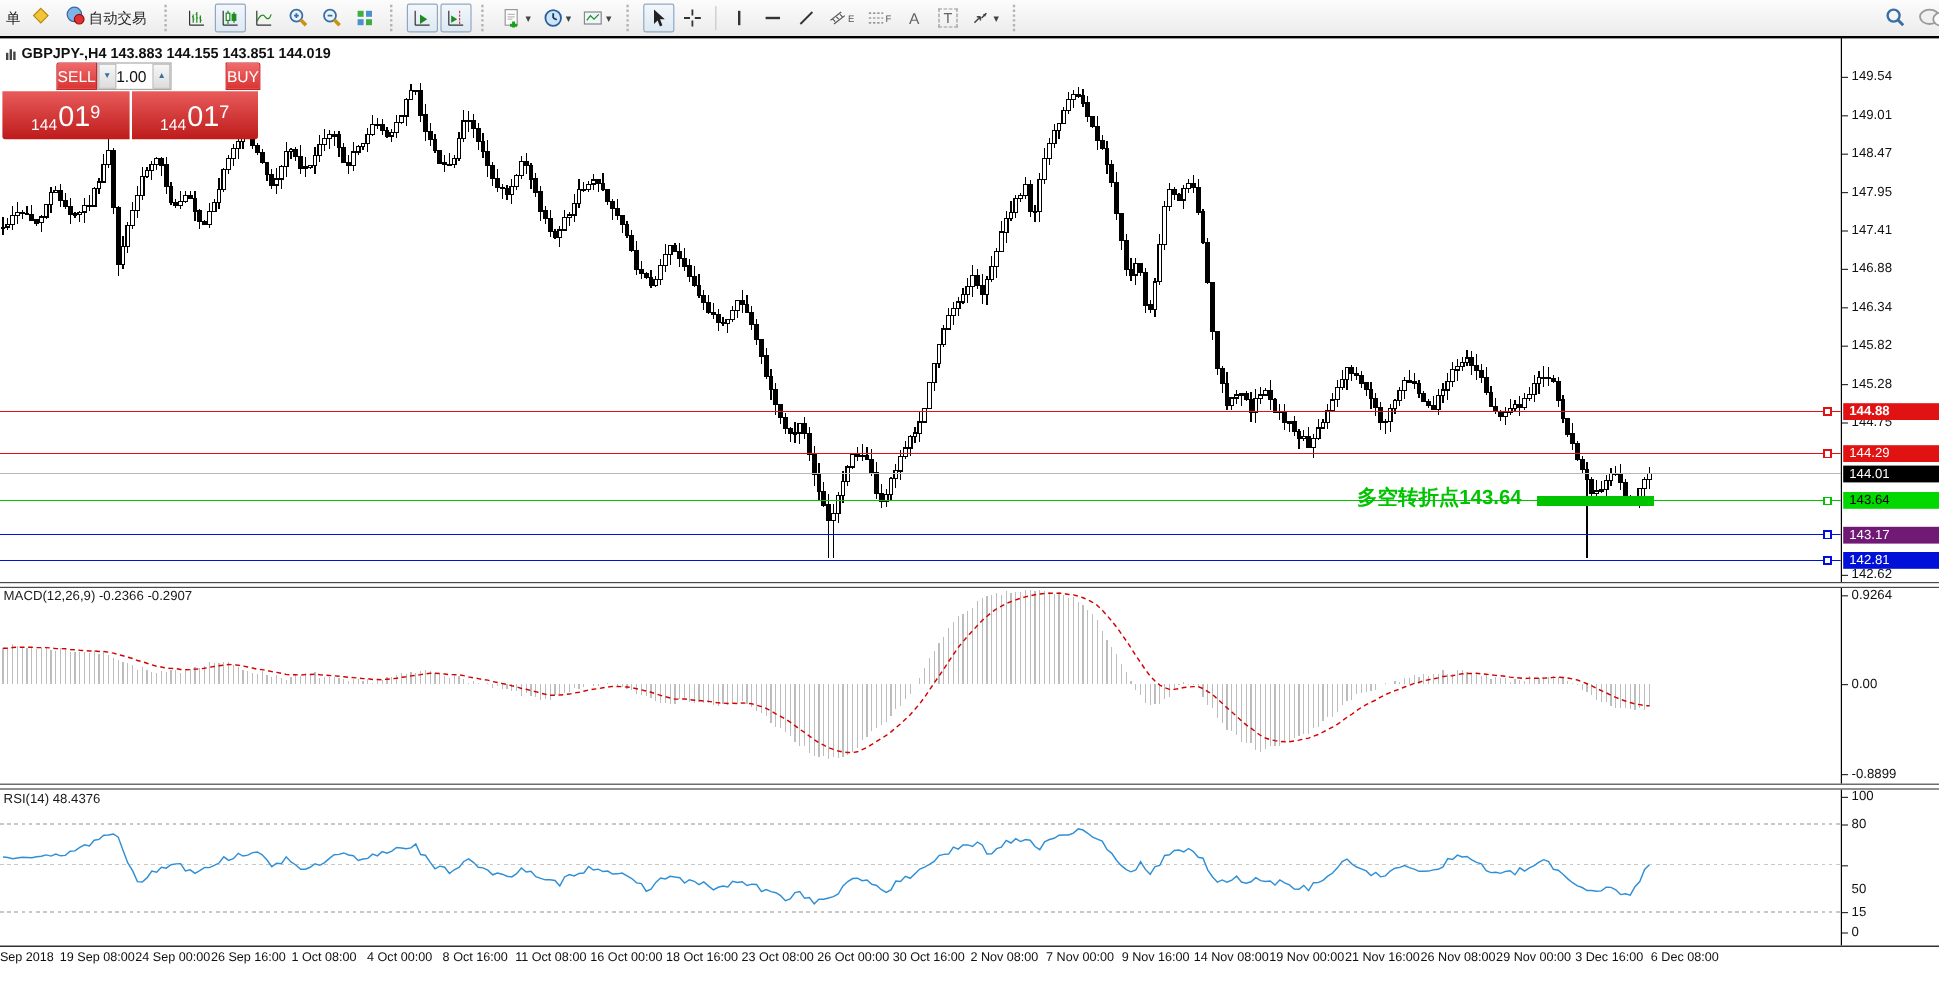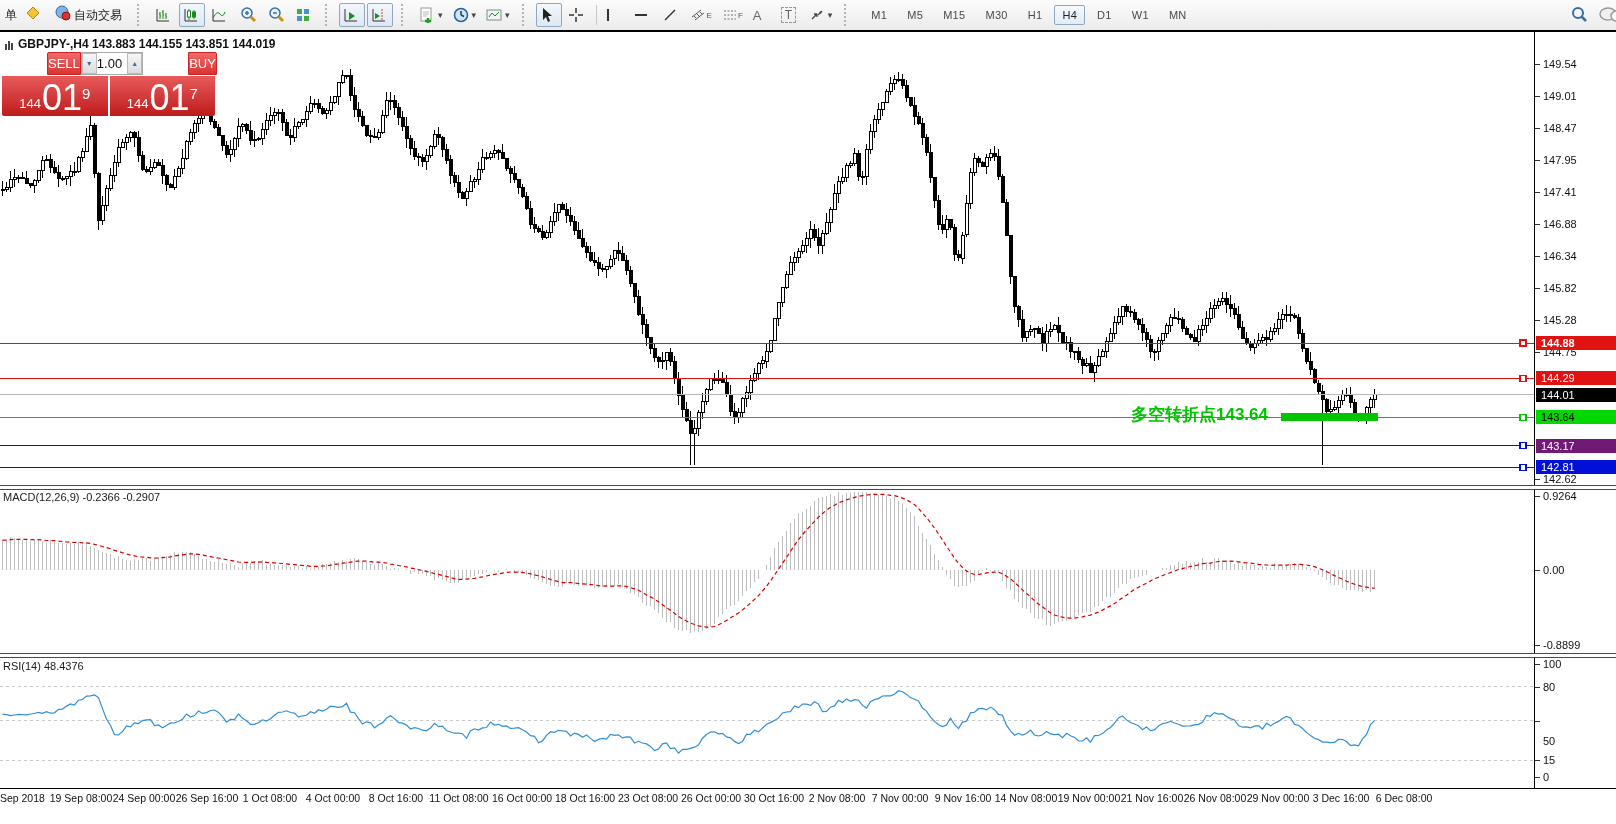--- a/index.html
+++ b/index.html
@@ -3,21 +3,21 @@
 <meta charset="utf-8">
 <style>
   html,body{margin:0;padding:0;}
   body{font-family:"Liberation Sans",sans-serif;}
   #app{position:relative;width:1616px;height:824px;background:#fff;overflow:hidden;}
 
   
   .toolbar{position:absolute;top:0;left:0;width:1616px;height:30px;
     background:linear-gradient(#fcfcfc,#ebebeb);display:flex;align-items:center;
     padding:0 2px;box-sizing:border-box;z-index:10;}
-  .tb-btn{height:24px;min-width:26px;display:flex;align-items:center;justify-content:flex-start;
+  .tb-btn{height:24px;min-width:26px;display:flex;align-items:center;justify-content:center;
     border:1px solid transparent;border-radius:2px;margin:0 1px;cursor:default;box-sizing:border-box;padding:0 3px;}
   .tb-btn.sel{border:1px solid #8fa8c0;background:linear-gradient(#f2f7fc,#dde8f2);}
   .grip{width:6px;height:22px;border-left:2px dotted #b4b4b4;margin:0 5px 0 7px;}
   .vsep{width:1px;height:20px;background:#c8c8c8;margin:0 5px;}
   .tb-label{font-size:12px;color:#222;margin:0 3px;white-space:nowrap;}
   .dd{font-size:9px;color:#444;margin-left:3px;}
   .tf-wrap{display:flex;align-items:center;margin-left:4px;}
   .tf-btn{font-size:11px;color:#4a4a4a;padding:3px 7px;margin:0 2px;border:1px solid transparent;border-radius:2px;letter-spacing:0.3px;}
   .tf-btn.sel{border:1px solid #8fa8c0;background:linear-gradient(#f5faff,#e2ecf5);color:#222;}
   .spacer{flex:1;}
@@ -65,21 +65,21 @@
   #tp-vol-group{display:flex;width:104px;background:#fff;border:1px solid #aaa;box-sizing:border-box;}
   .tp-spin{width:15px;display:flex;align-items:center;justify-content:center;
     background:linear-gradient(#f7f7f7,#dcdcdc);color:#3a6ea5;font-size:7px;border:1px solid #bbb;box-sizing:border-box;}
   #tp-volume{flex:1;display:flex;align-items:center;justify-content:flex-end;padding-right:5px;font-size:13px;color:#111;}
   #tp-row2{display:flex;height:40px;margin-top:1px;}
   .tp-price{flex:1;color:#fff;display:flex;align-items:flex-end;justify-content:center;
     background:linear-gradient(#e85b5b,#bf1b1b);padding-bottom:3px;}
   #tp-price-sell{margin-right:1px;border-radius:0 0 0 2px;}
   #tp-price-buy{margin-left:1px;border-radius:0 0 2px 0;}
   .tp-price .big{font-size:13px;margin-right:1px;line-height:18px;}
-  .tp-price .main{font-size:36px;line-height:30px;}
+  .tp-price .main{font-size:24px;line-height:30px;}
   .tp-price .sup{font-size:15px;line-height:32px;align-self:flex-start;margin-top:2px;}
 </style>
 </head>
 <body>
 
 <div id="app">
 
   <div class="toolbar">
     <span class="tb-label">单</span>
     <div class="tb-btn">
@@ -224,31 +224,20 @@
     <div class="tb-btn">
       <svg width="16" height="14">
           <path d="M3,11 L8,6 M8,6 l-3,0 M8,6 l0,3" stroke="#444" stroke-width="1.3" fill="none"></path>
           <path d="M13,3 L9,7" stroke="#444" stroke-width="1.3"></path>
           <polygon points="13,3 10,4 12,6" fill="#444"></polygon>
         </svg>
       <span class="dd">▾</span>
     </div>
     <div class="grip"></div>
 
-    <div class="tf-wrap" id="tf-wrap">
-        <div class="tf-btn">M1</div>
-        <div class="tf-btn">M5</div>
-        <div class="tf-btn">M15</div>
-        <div class="tf-btn">M30</div>
-        <div class="tf-btn">H1</div>
-        <div class="tf-btn sel">H4</div>
-        <div class="tf-btn">D1</div>
-        <div class="tf-btn">W1</div>
-        <div class="tf-btn">MN</div>
-      </div>
 
     <div class="spacer"></div>
     <div class="tb-btn">
       <svg width="18" height="18">
           <circle cx="8" cy="7" r="5" fill="none" stroke="#3a6ea5" stroke-width="2"></circle>
           <line x1="11.5" y1="10.5" x2="16" y2="15" stroke="#3a6ea5" stroke-width="2.5"></line>
         </svg>
     </div>
     <div class="tb-btn" style="margin-right:-14px">
       <svg width="26" height="18">

